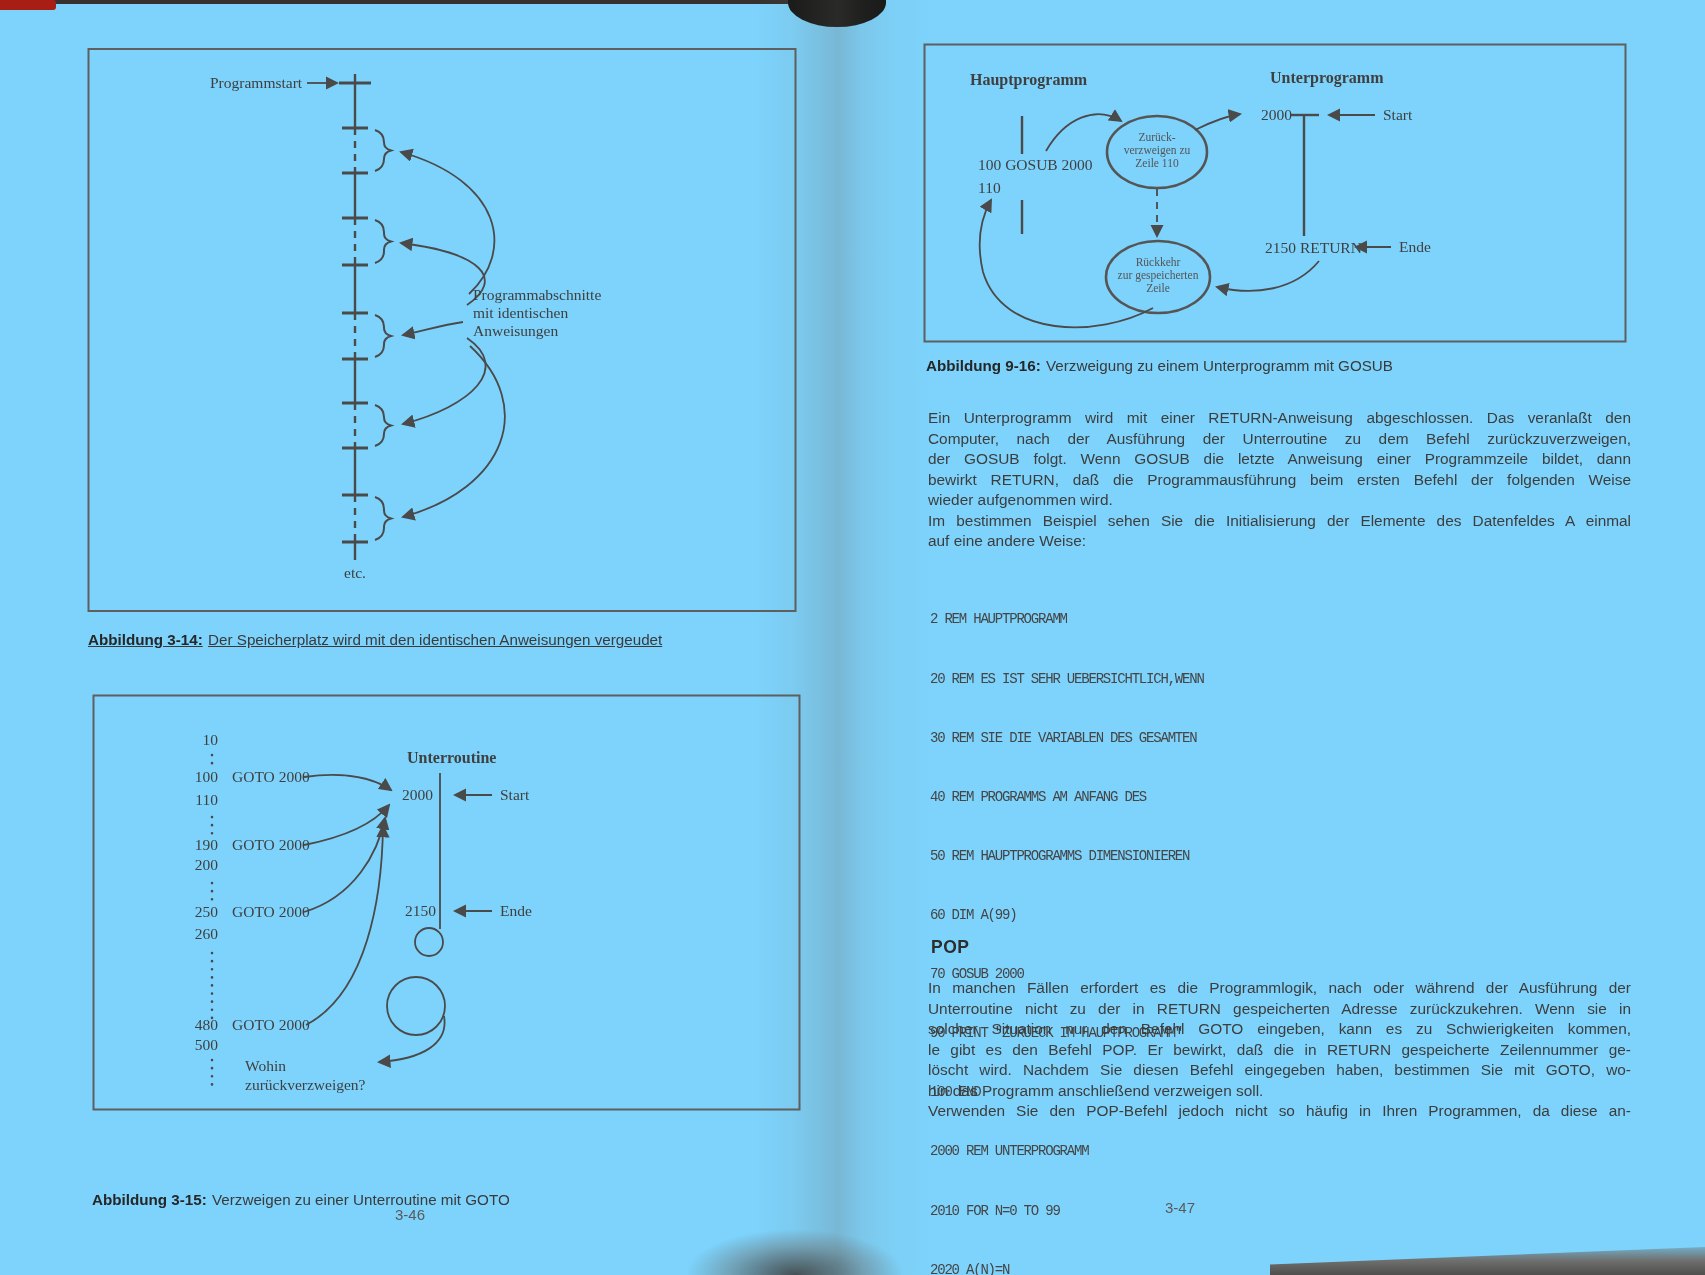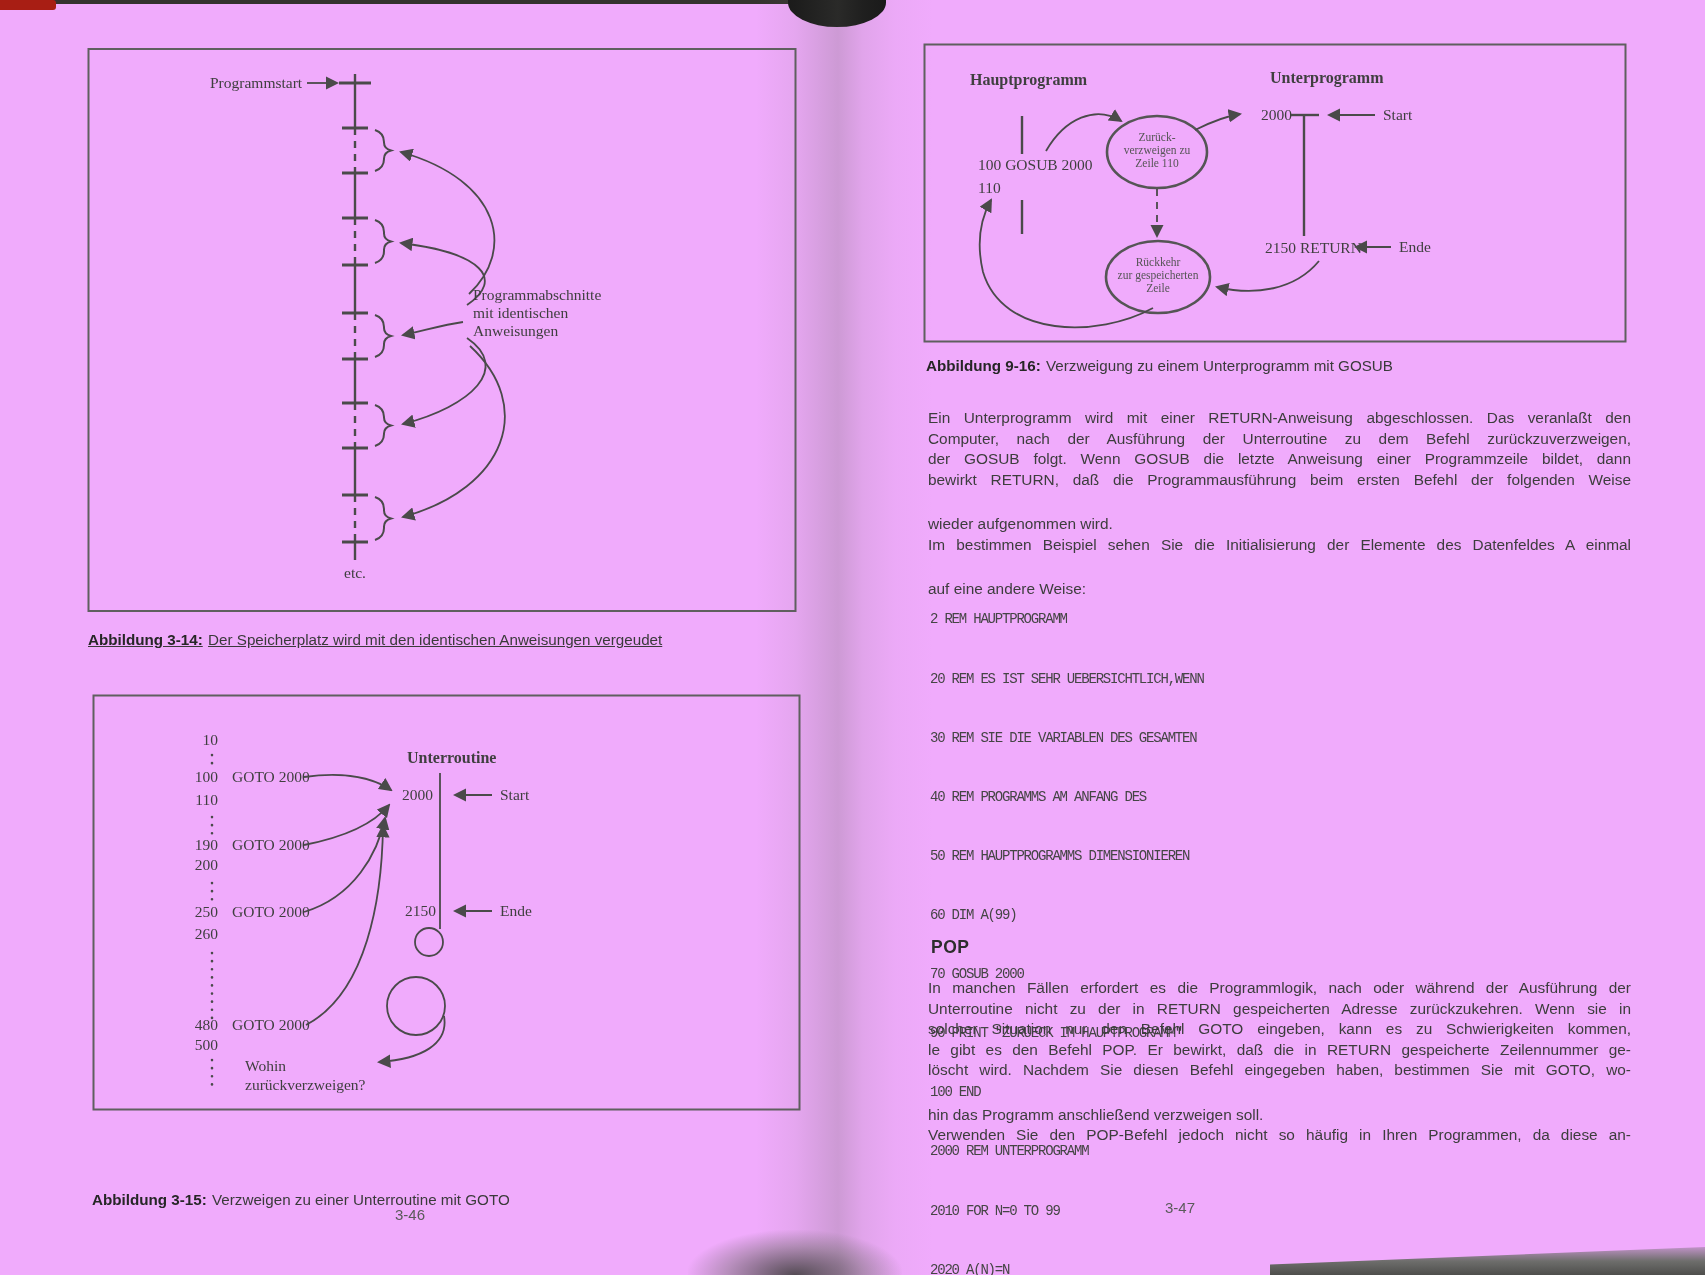--- a/index.html
+++ b/index.html
@@ -1,16 +1,16 @@
 <!DOCTYPE html>
 <html><head>
 <meta charset="utf-8">
 <style>
   html,body{margin:0;padding:0;background:#e9e9e7;}
-  #scan{position:relative;width:1705px;height:1275px;background:#f0abfc;overflow:hidden;
+  #scan{position:relative;width:1705px;height:1275px;background:#7dd3fc;overflow:hidden;
         font-family:"Liberation Sans",sans-serif;color:#3d3d3d;}
   
   .top-line{position:absolute;left:0;top:0;width:812px;height:4px;background:#35322f;}
   .red-corner{position:absolute;left:0;top:0;width:56px;height:10px;background:#a81e14;border-radius:0 3px 3px 0;}
   .spine-top{position:absolute;left:788px;top:0;width:98px;height:27px;background:#141414;
              border-radius:0 0 55% 55% / 0 0 100% 100%;}
   .gutter{position:absolute;left:756px;top:0;width:178px;height:1275px;
           background:linear-gradient(90deg,rgba(115,115,110,0) 0%,rgba(115,115,110,.09) 22%,
           rgba(105,105,100,.26) 46%,rgba(115,115,110,.12) 60%,rgba(125,125,120,.04) 78%,rgba(125,125,120,0) 100%);}
   .shadow-spine-bottom{position:absolute;left:688px;top:1230px;width:214px;height:45px;
@@ -30,21 +30,21 @@
   .ell{fill:none;stroke:#555;stroke-width:2.6;}
   .ell-label{font-size:11.5px;fill:#555;text-anchor:middle;}
   .fig-b{font-weight:bold;font-size:16px;}
   .fig-t{font-size:15.5px;}
   
   .caption{position:absolute;font-size:15.2px;color:#3a3a3a;white-space:nowrap;}
   .caption b{color:#262626;}
   .caption .rest{margin-left:.35em;}
   .body-block{position:absolute;width:703px;font-size:15.4px;line-height:20.5px;color:#3d3d3d;}
   .jline{text-align:justify;text-align-last:justify;white-space:normal;}
-  .lline{text-align:left;margin-top:24px;}
+  .lline{text-align:left;}
   .code-block{position:absolute;font-family:"Liberation Mono",monospace;font-size:14px;
               letter-spacing:-1.2px;line-height:19.7px;color:#454545;white-space:pre;}
   .pop-head{position:absolute;font-size:17.5px;font-weight:bold;letter-spacing:.5px;color:#2d2d2d;}
   .page-num{position:absolute;width:90px;text-align:center;font-size:15px;color:#5a5a5a;}
 </style>
 </head>
 <body>
 
 <div id="scan">
 

